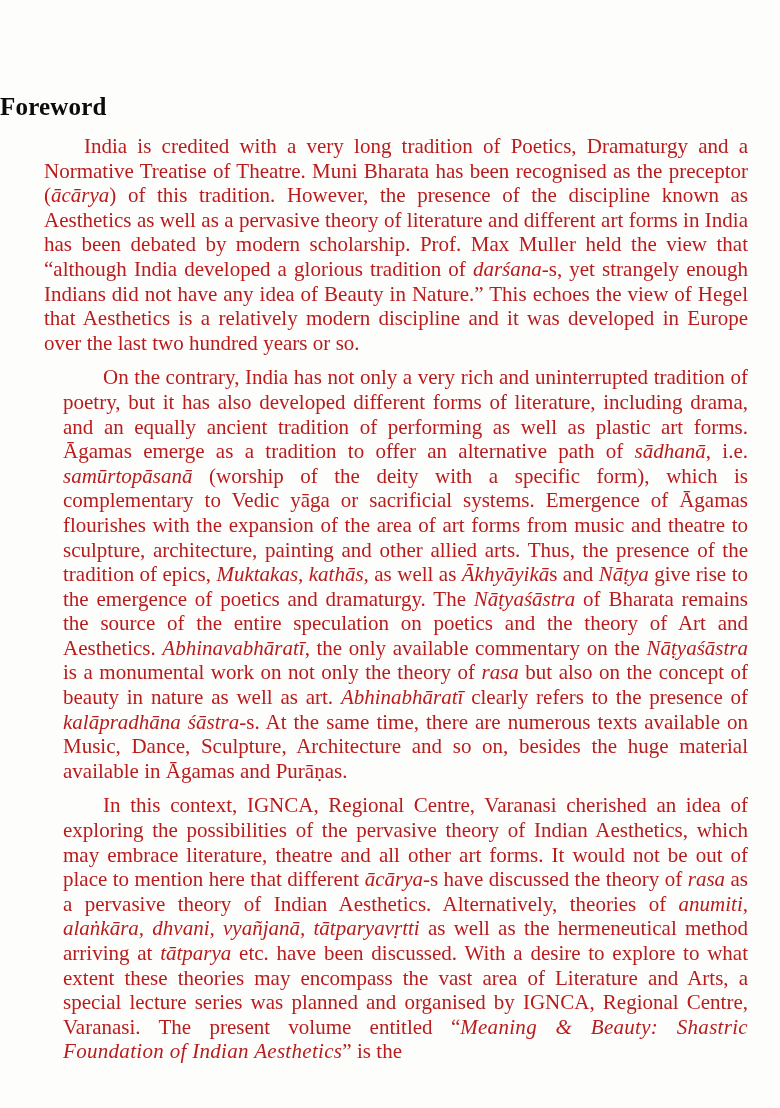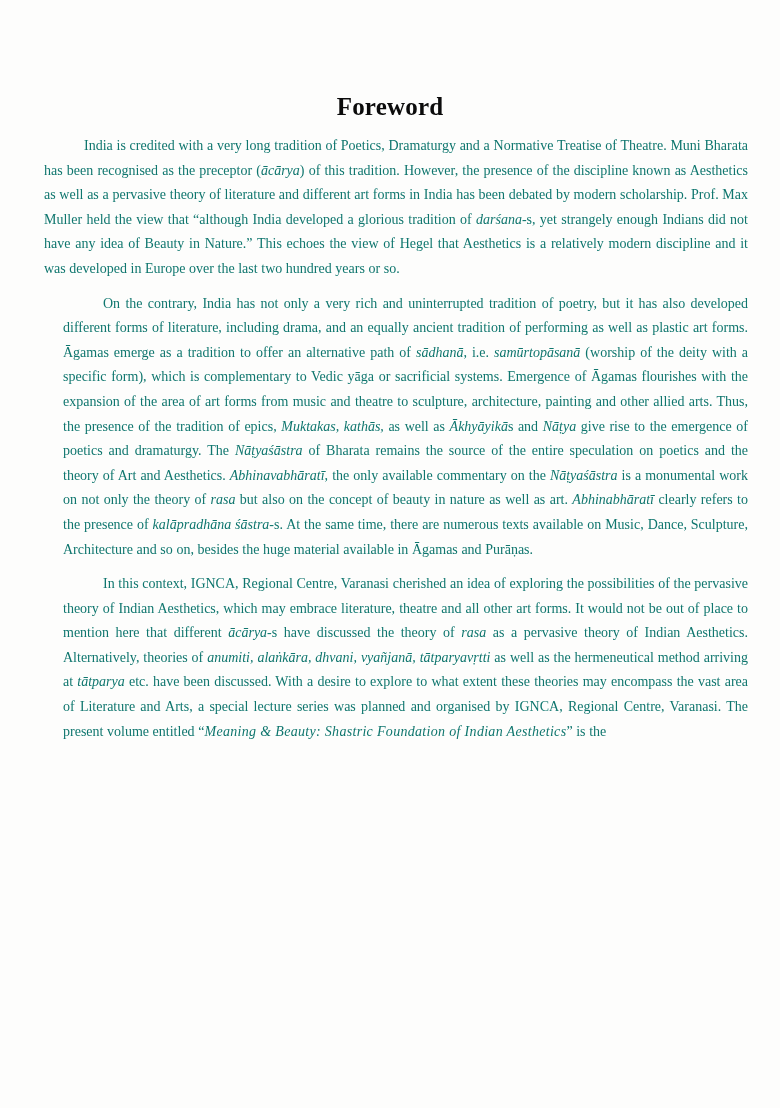--- a/index.html
+++ b/index.html
@@ -16,41 +16,40 @@
     overflow: hidden;
     font-family: "Liberation Serif", "DejaVu Serif", serif;
     color: #111111;
     box-sizing: border-box;
   }
   .page-title {
     position: absolute;
     top: 76px;
     left: 0;
     width: 780px;
-    text-align: center;
     font-size: 25px;
     font-weight: bold;
     letter-spacing: 0.2px;
     color: #0b0b0b;
     font-family: "Liberation Serif", "DejaVu Serif", serif;
   }
   .body-text {
     position: absolute;
     top: 134px;
     left: 44px;
     width: 704px;
   }
   .para {
     margin: 0 0 0 0;
     text-indent: 40px;
     text-align: justify;
     text-justify: inter-word;
-    font-size: 14px;
+    font-size: 21px;
     line-height: 24.6px;
-    color: #0f766e;
+    color: #b91c1c;
     hyphens: manual;
     word-spacing: 0.1px;
   }
   .para + .para {
     margin-top: 10px;
     margin-left: 19px;
   }
   .para i, .para em {
     font-style: italic;
   }

